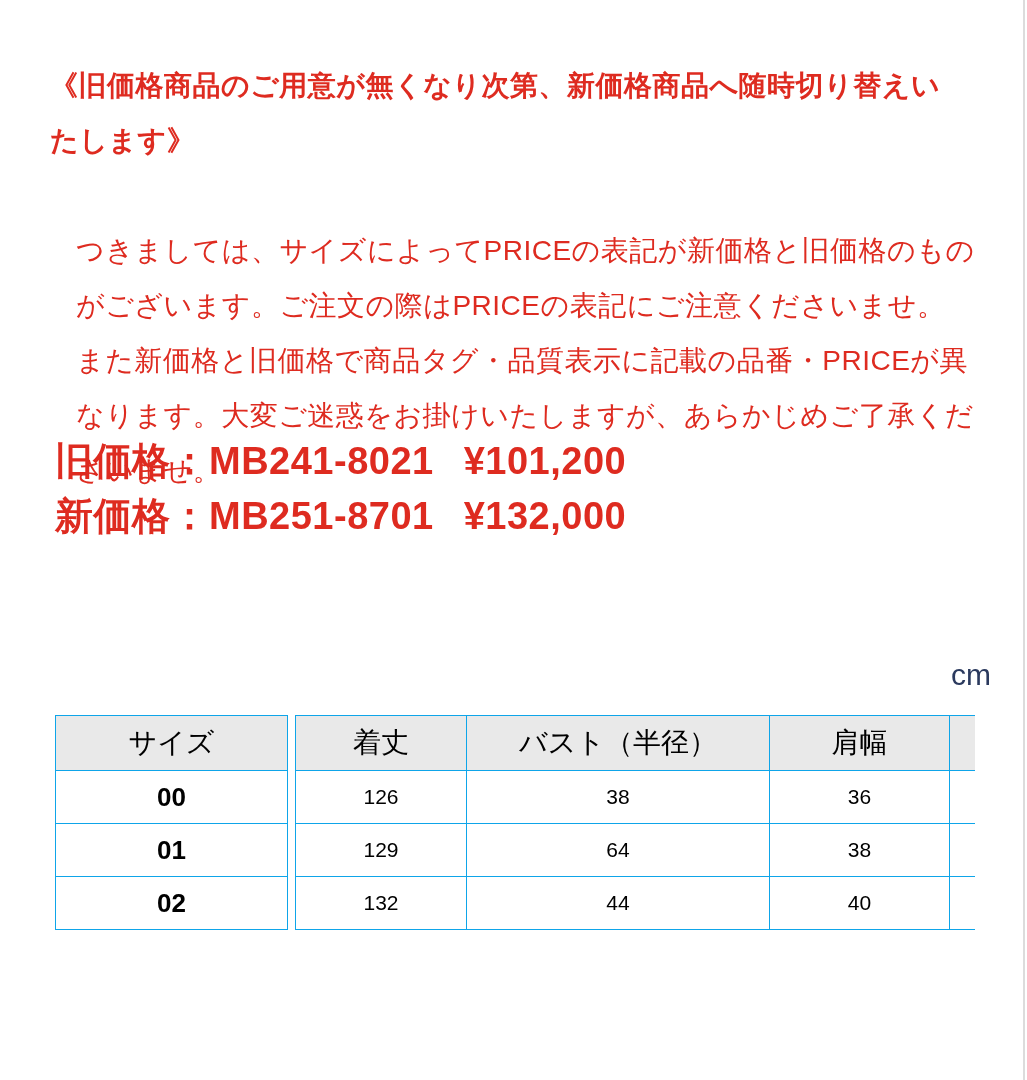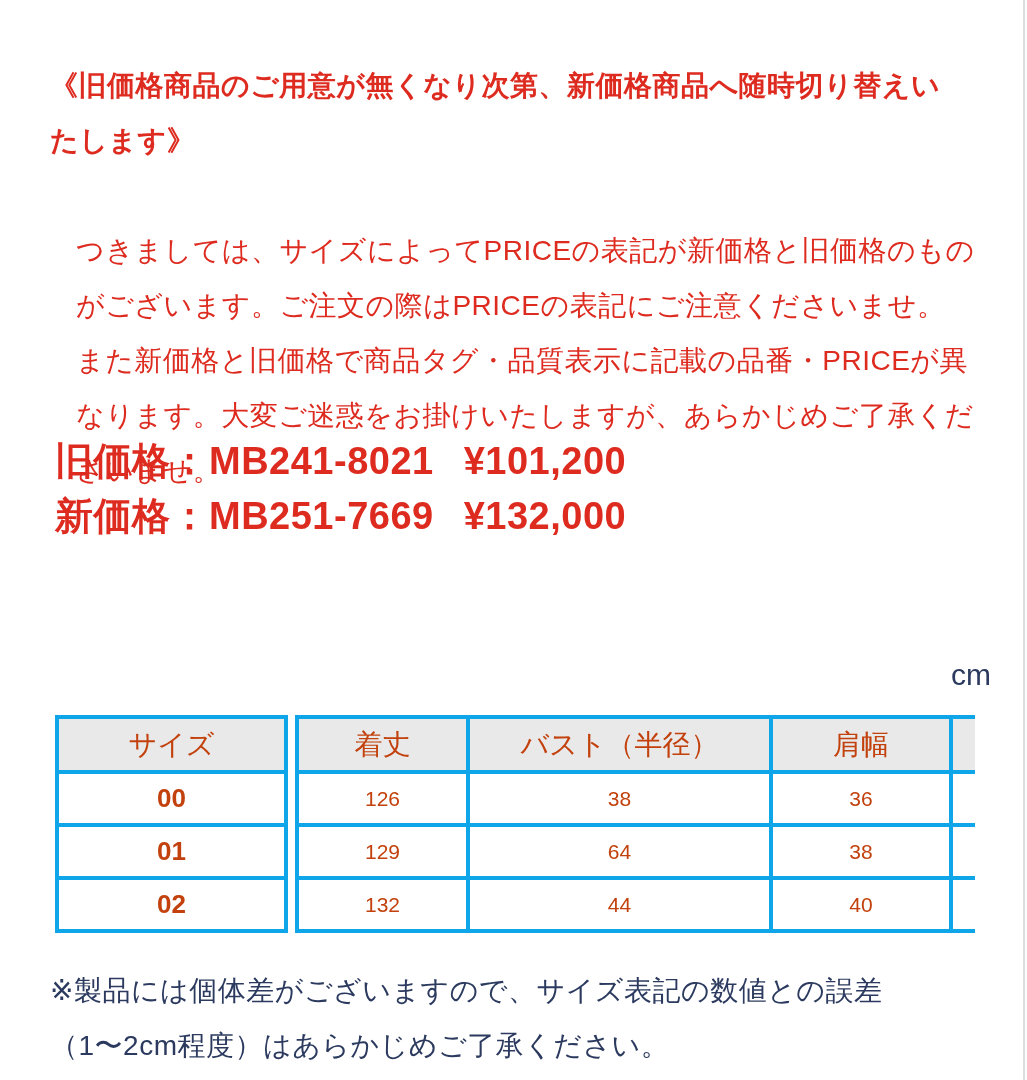--- a/index.html
+++ b/index.html
@@ -53,24 +53,24 @@
   
   .table-wrap {
     position: absolute;
     left: 55px; top: 715px;
     width: 920px;
     display: flex;
     align-items: flex-start;
   }
   table { border-collapse: collapse; table-layout: fixed; }
   th, td {
-    border: 4px solid #0ea5e9;
+    border: 1px solid #0ea5e9;
     text-align: center;
     vertical-align: middle;
-    color: #c2410c;
+    color: #000000;
     overflow: hidden;
     white-space: nowrap;
   }
   th {
     background: #e9e9e9;
     font-size: 28px;
     font-weight: 400;
     height: 55px;
   }
   td { background: #ffffff; font-size: 21px; height: 53px; }
@@ -120,21 +120,21 @@
 また新価格と旧価格で商品タグ・品質表示に記載の品番・PRICEが異
 なります。大変ご迷惑をお掛けいたしますが、あらかじめご了承くだ
 さいませ。</div>
   </div>
 
   <div class="prices">
     <div class="price-line">
       <span>旧価格：</span><span>MB241-8021</span><span class="price-amount">¥101,200</span>
     </div>
     <div class="price-line">
-      <span>新価格：</span><span>MB251-7669</span><span class="price-amount">¥132,000</span>
+      <span>新価格：</span><span>MB251-8701</span><span class="price-amount">¥132,000</span>
     </div>
   </div>
 
   <div class="unit-label">cm</div>
 
   <div class="table-wrap">
     <table class="t-fixed">
       <tbody>
         <tr>
           <th>サイズ</th>
@@ -176,18 +176,16 @@
             <td>132</td>
             <td>44</td>
             <td>40</td>
             <td></td>
           </tr>
         </tbody>
       </table>
     </div>
   </div>
 
-  <div class="footnote">※製品には個体差がございますので、サイズ表記の数値との誤差
-（1〜2cm程度）はあらかじめご了承ください。</div>
 
   <div class="edge-line"></div>
 
 </div>
 
 </body></html>

